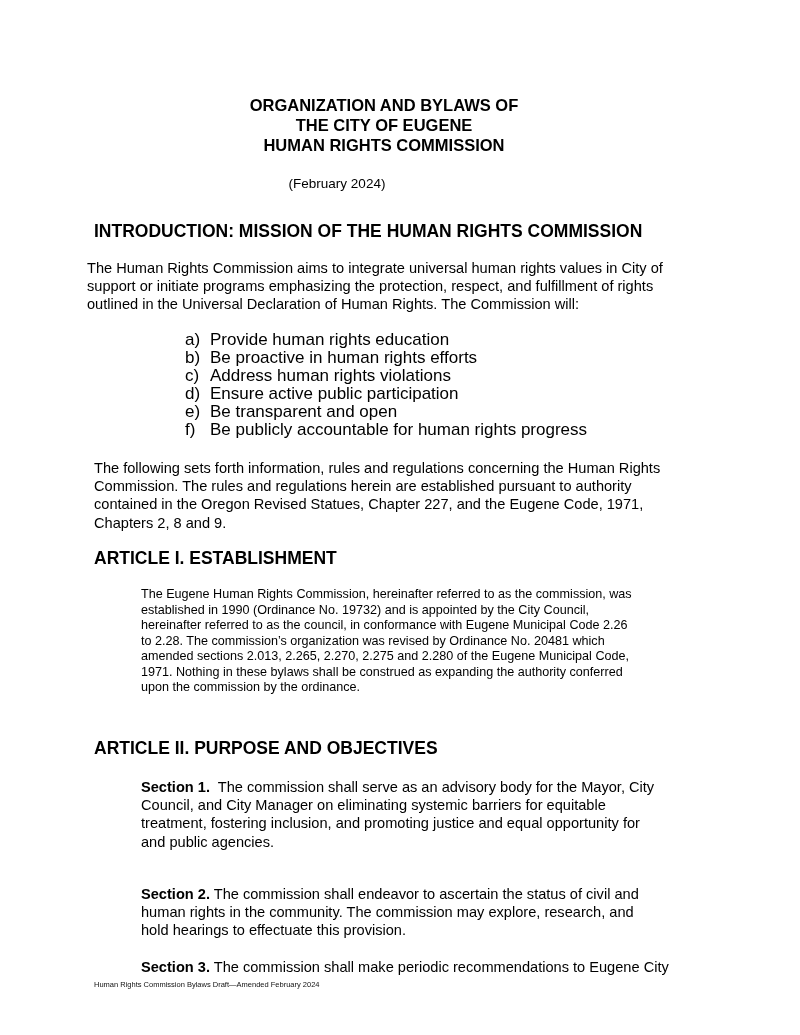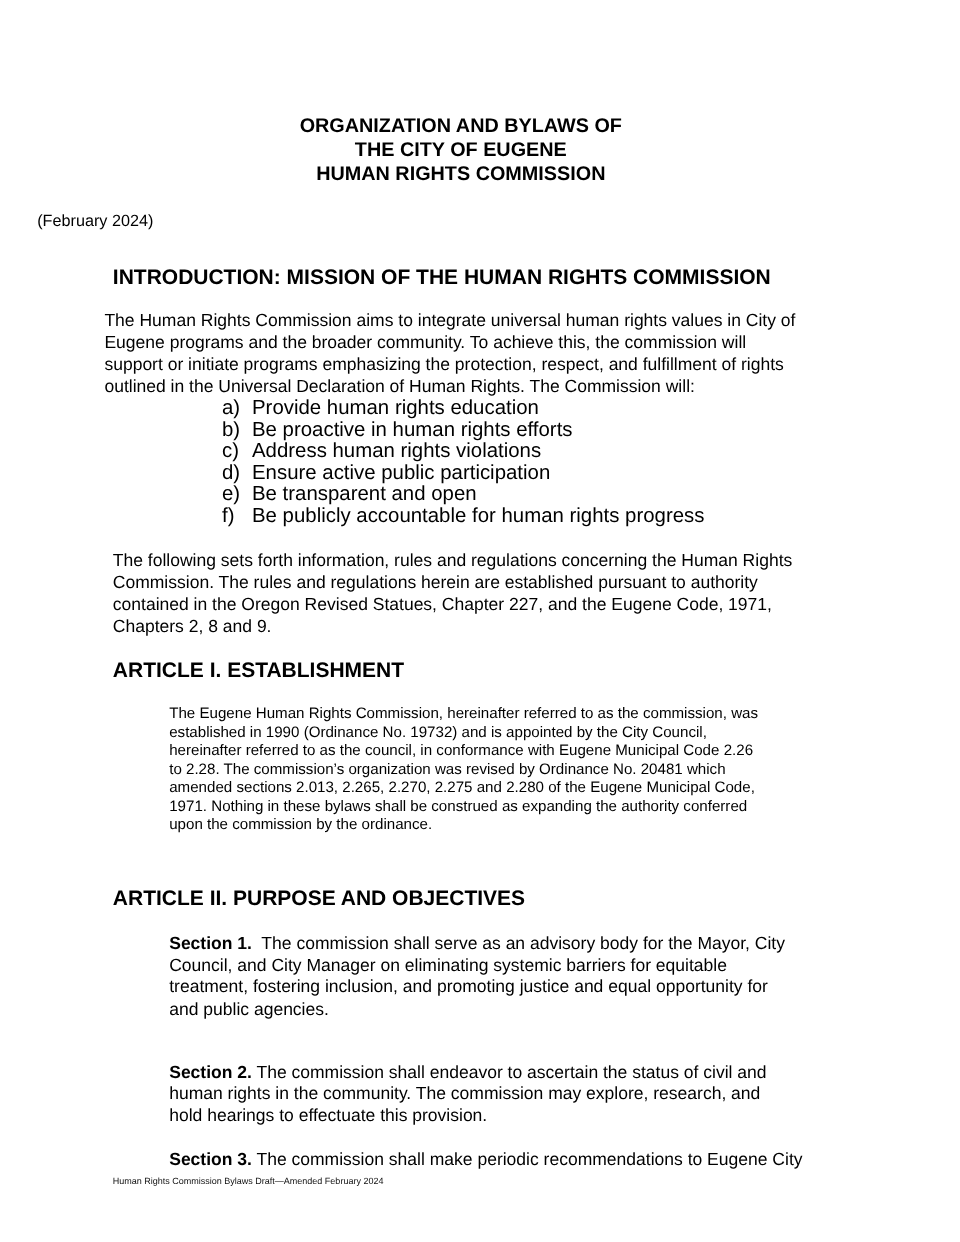--- a/index.html
+++ b/index.html
@@ -18,23 +18,22 @@
     .abs { position: absolute; margin: 0; }
     .title {
       left: 0; width: 768px;
       text-align: center;
       font-weight: bold;
       font-size: 16.5px;
       line-height: 20px;
     }
     .date {
       left: 0; width: 674px;
-      text-align: left;
+      text-align: center;
       font-size: 13.5px;
-      padding-left: 31px;
     }
     .h1 {
       font-weight: bold;
       font-size: 17.5px;
       white-space: nowrap;
     }
     .body-text {
       font-size: 14.6px;
       line-height: 18.2px;
       white-space: nowrap;
@@ -67,21 +66,20 @@
   <div>ORGANIZATION AND BYLAWS OF</div>
   <div>THE CITY OF EUGENE</div>
   <div>HUMAN RIGHTS COMMISSION</div>
 </div>
 <div class="abs date" style="top:176px;">(February 2024)</div>
 
 <div class="abs h1" style="left:94px; top:221px;text-align:center;">INTRODUCTION:  MISSION OF THE HUMAN RIGHTS COMMISSION</div>
 
 <div class="abs body-text" style="left:87px; top:259px;">
   <div>The Human Rights Commission aims to integrate universal human rights values in City of</div>
-  <div>Eugene programs and the broader community. To achieve this, the commission will</div>
   <div>support or initiate programs emphasizing the protection, respect, and fulfillment of rights</div>
   <div>outlined in the Universal Declaration of Human Rights. The Commission will:</div>
 </div>
 
 <div class="abs" style="left:185px; top:331px;">
   <div class="list-item">
     <span class="marker">a)</span><span>Provide human rights education</span>
   </div>
   <div class="list-item">
     <span class="marker">b)</span><span>Be proactive in human rights efforts</span>

